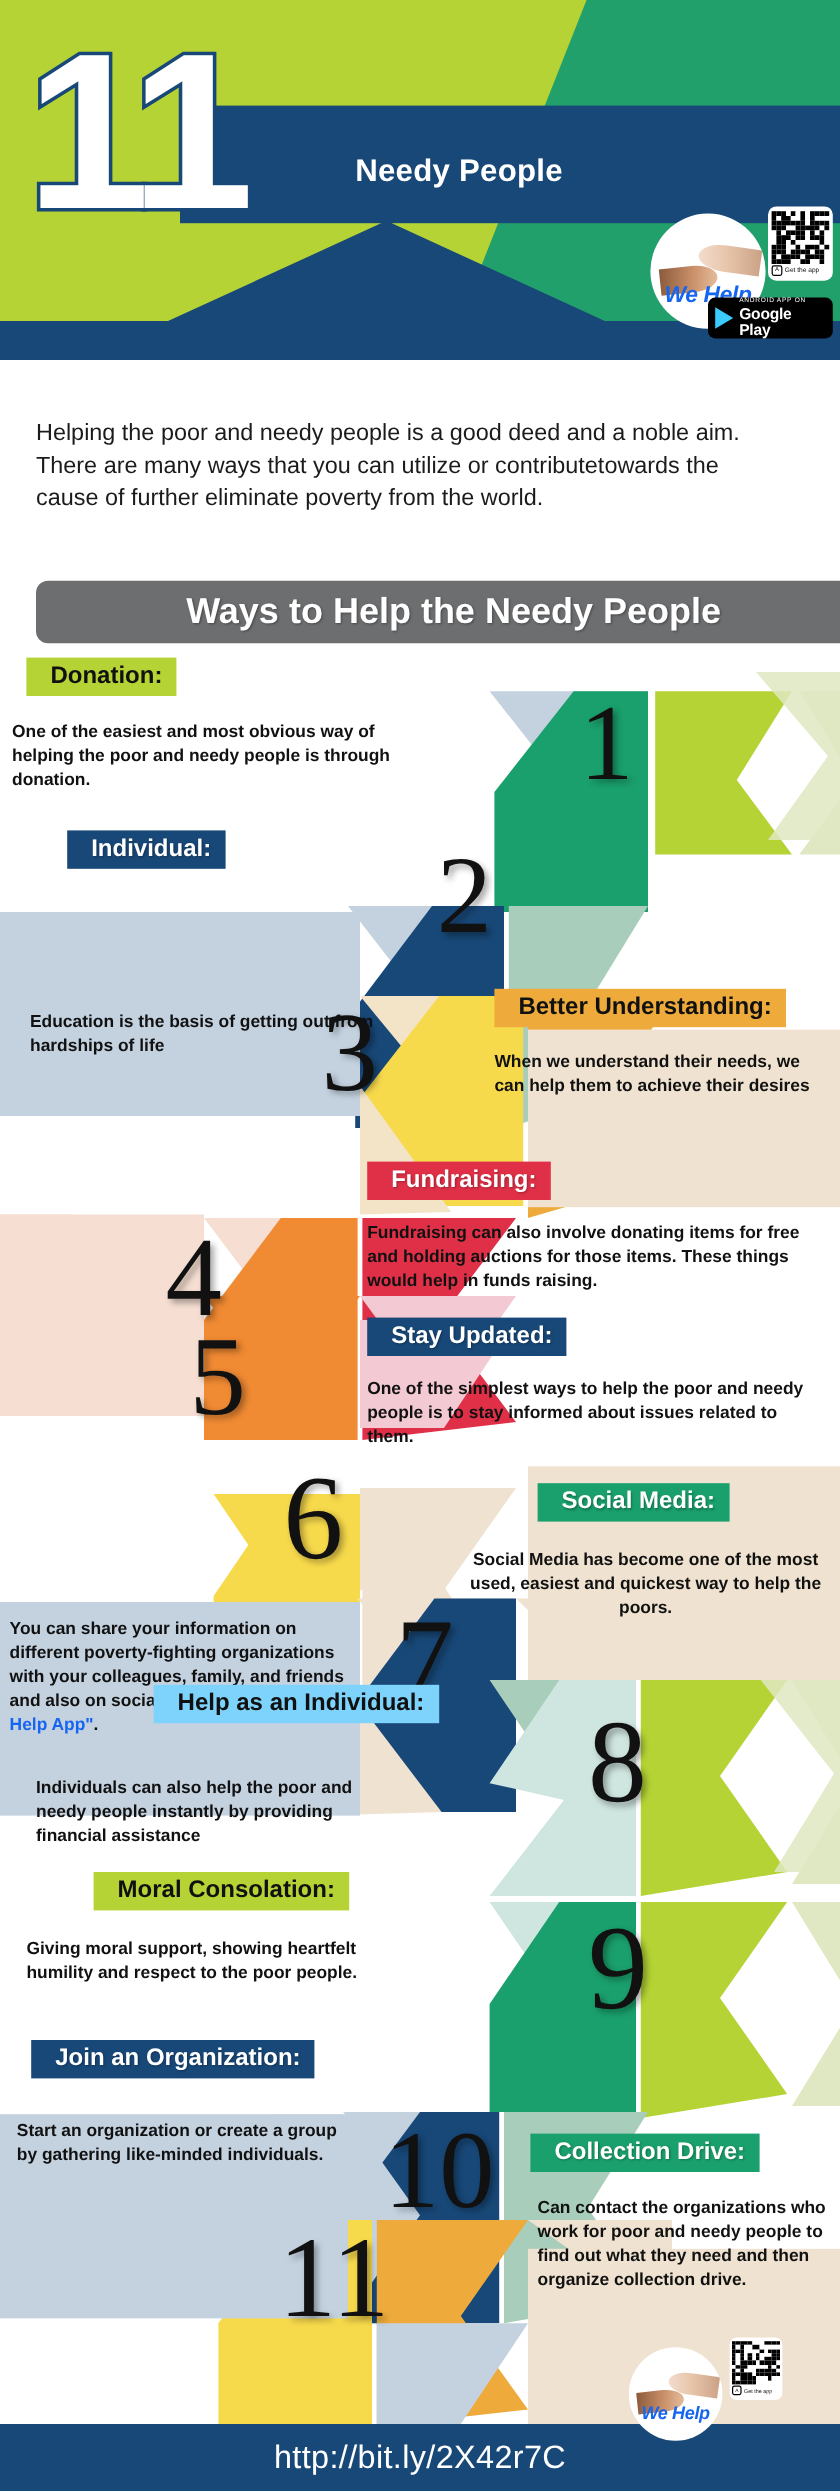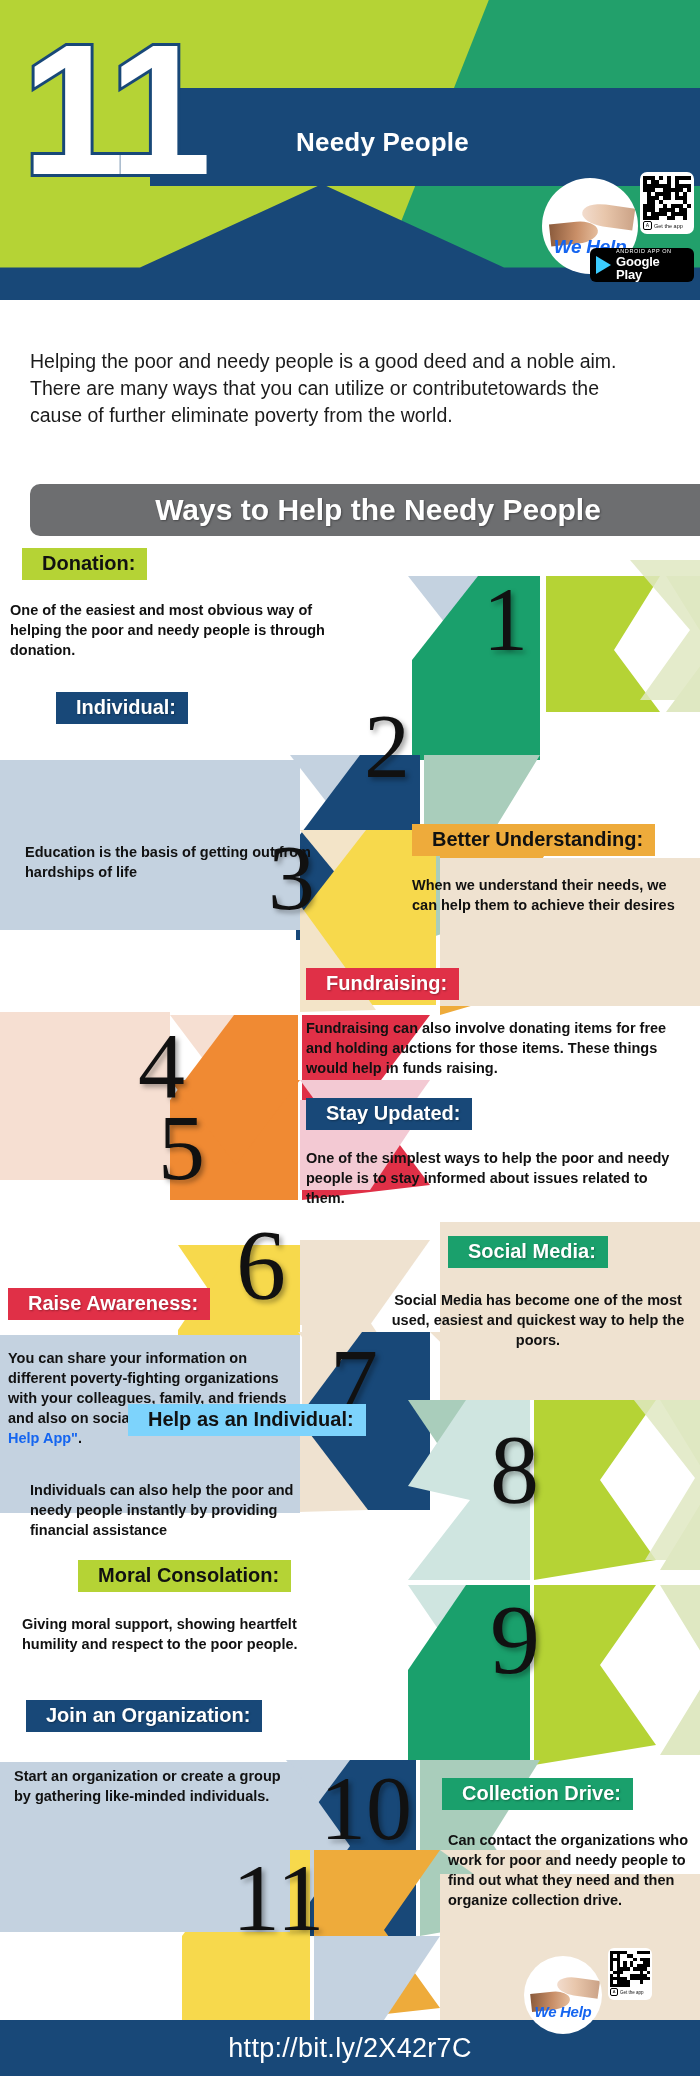--- a/index.html
+++ b/index.html
@@ -368,21 +368,20 @@
 
   <div class="lbl sh" style="left:306px;top:968px;background:#e03047;color:#fff;">Fundraising:</div>
   <div class="body" style="left:306px;top:1018px;width:370px;">Fundraising can also involve donating items for free and holding auctions for those items. These things would help in funds raising.</div>
 
   <div class="lbl sh" style="left:306px;top:1098px;background:#184878;color:#fff;">Stay Updated:</div>
   <div class="body" style="left:306px;top:1148px;width:372px;">One of the simplest ways to help the poor and needy people is to stay informed about issues related to them.</div>
 
   <div class="lbl sh" style="left:448px;top:1236px;background:#1aa06c;color:#fff;">Social Media:</div>
   <div class="body" style="left:388px;top:1290px;width:300px;text-align:center;">Social Media has become one of the most used, easiest and quickest way to help the poors.</div>
 
-  <div class="lbl sh" style="left:8px;top:1288px;background:#e03047;color:#fff;">Raise Awareness:</div>
   <div class="body" style="left:8px;top:1348px;width:290px;"><span>You can share your information on different poverty-fighting organizations with your colleagues, family, and friends and also on social platforms like </span><span class="hl">"We Help App"</span><span>.</span></div>
 
   <div class="lbl" style="left:128px;top:1404px;background:#7dd3fc;color:#111;">Help as an Individual:</div>
   <div class="body" style="left:30px;top:1480px;width:300px;">Individuals can also help the poor and needy people instantly by providing financial assistance</div>
 
   <div class="lbl" style="left:78px;top:1560px;background:#b5d335;color:#111;">Moral Consolation:</div>
   <div class="body" style="left:22px;top:1614px;width:330px;">Giving moral support, showing heartfelt humility and respect to the poor people.</div>
 
   <div class="lbl sh" style="left:26px;top:1700px;background:#184878;color:#fff;">Join an Organization:</div>
   <div class="body" style="left:14px;top:1766px;width:276px;">Start an organization or create a group by gathering like-minded individuals.</div>

